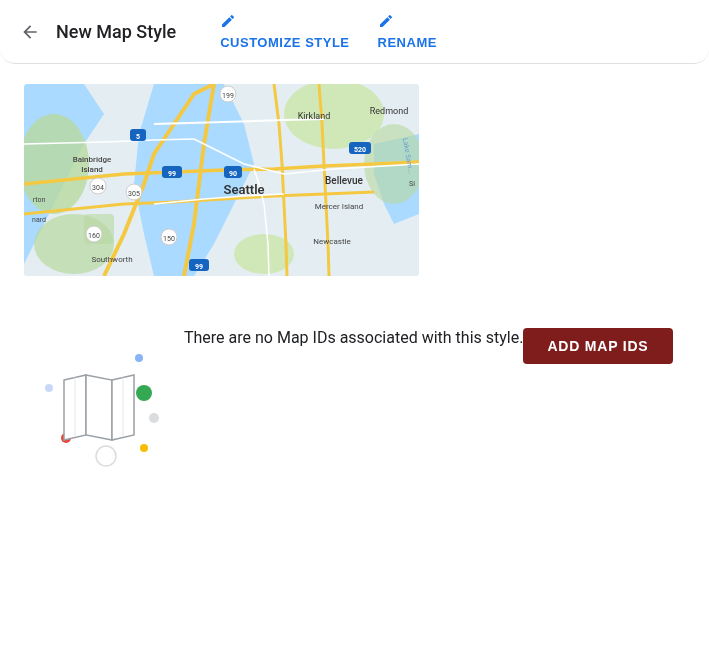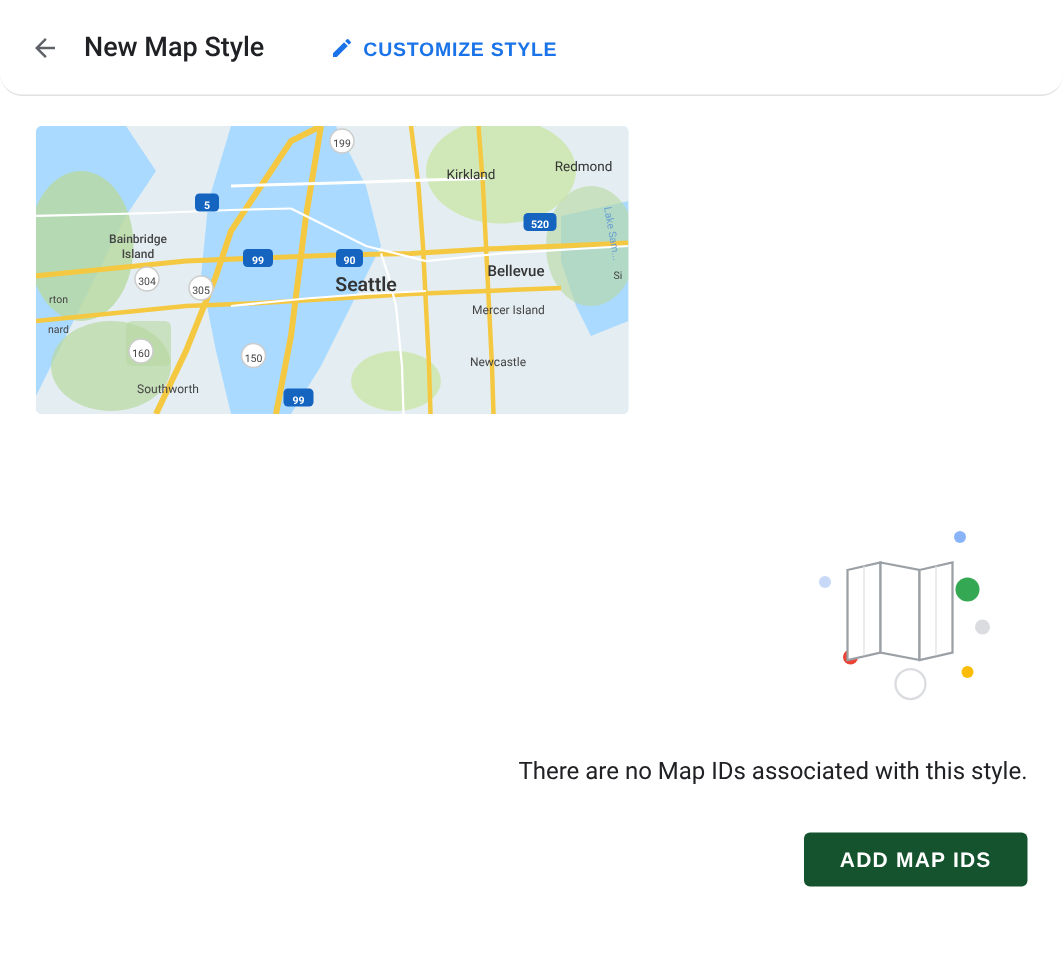--- a/index.html
+++ b/index.html
@@ -39,32 +39,33 @@
       margin-right: 24px;
     }
     .header-actions {
       display: flex;
       align-items: center;
       gap: 4px;
       margin-left: 8px;
     }
     .header-btn {
       display: flex;
-      align-items: flex-end;
+      align-items: flex-start;
       gap: 6px;
       background: none;
       border: none;
       color: #1a73e8;
       font-size: 13px;
       font-weight: 600;
       cursor: pointer;
       padding: 6px 12px;
       border-radius: 4px;
       letter-spacing: 0.5px;
       text-transform: uppercase;
+      flex-direction: column;
     }
     .header-btn-icon {
       width: 16px;
       height: 16px;
       display: flex;
       align-items: center;
       justify-content: center;
     }
 
     
@@ -84,43 +85,43 @@
     }
 
     .map-svg {
       width: 100%;
       height: 100%;
     }
 
     
     .empty-state {
       display: flex;
-      flex-direction: column;
-      align-items: flex-end;
+      flex-direction: row;
+      align-items: flex-start;
       padding: 20px 0 40px 0;
     }
     .map-illustration {
       position: relative;
       width: 160px;
       height: 160px;
       display: flex;
       align-items: center;
       justify-content: center;
       margin-bottom: 16px;
     }
 
     .empty-text {
       font-size: 16px;
       color: #202124;
       margin-bottom: 32px;
       text-align: center;
     }
 
     .add-map-ids-btn {
-      background: #14532d;
+      background: #7f1d1d;
       color: #fff;
       border: none;
       border-radius: 4px;
       padding: 10px 24px;
       font-size: 14px;
       font-weight: 600;
       letter-spacing: 0.8px;
       text-transform: uppercase;
       cursor: pointer;
     }
@@ -141,20 +142,28 @@
 
     <button class="header-btn">
       <span class="header-btn-icon">
         <svg width="16" height="16" viewBox="0 0 24 24" fill="#1a73e8">
           <path d="M3 17.25V21h3.75L17.81 9.94l-3.75-3.75L3 17.25zM20.71 7.04a1 1 0 0 0 0-1.41l-2.34-2.34a1 1 0 0 0-1.41 0l-1.83 1.83 3.75 3.75 1.83-1.83z"></path>
         </svg>
       </span>
       <span>CUSTOMIZE STYLE</span>
     </button>
 
+    <button class="header-btn">
+      <span class="header-btn-icon">
+        <svg width="16" height="16" viewBox="0 0 24 24" fill="#1a73e8">
+          <path d="M3 17.25V21h3.75L17.81 9.94l-3.75-3.75L3 17.25zM20.71 7.04a1 1 0 0 0 0-1.41l-2.34-2.34a1 1 0 0 0-1.41 0l-1.83 1.83 3.75 3.75 1.83-1.83z"></path>
+        </svg>
+      </span>
+      <span>RENAME</span>
+    </button>
 
 
   </div>
 </header>
 
 <div class="main-content">
 
   <div class="map-preview">
     <svg class="map-svg" viewBox="0 0 395 192" xmlns="http://www.w3.org/2000/svg">
 

